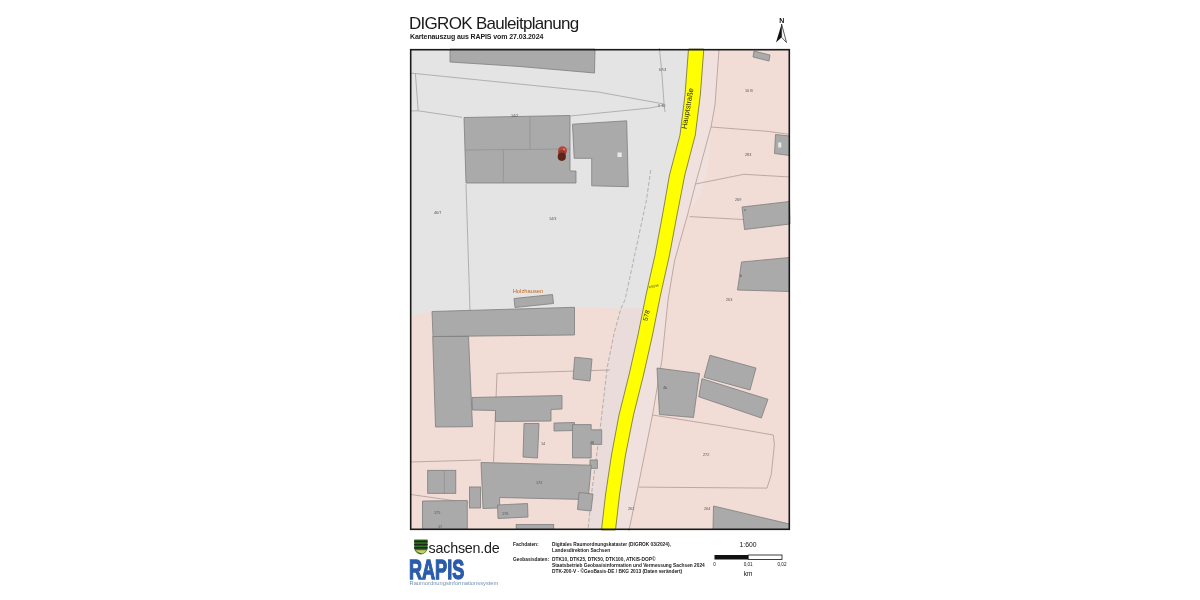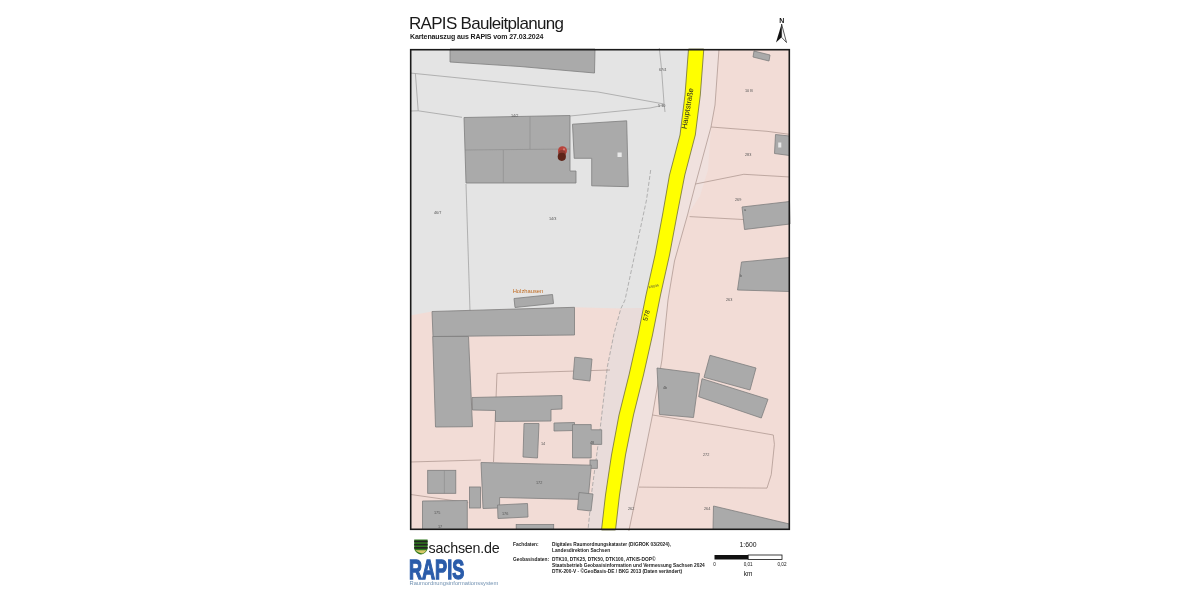--- a/index.html
+++ b/index.html
@@ -2,21 +2,21 @@
 <html><head>
 <meta charset="utf-8">
 <style>
   html,body{margin:0;padding:0;background:#ffffff;width:1200px;height:600px;overflow:hidden;}
   body{font-family:"Liberation Sans", sans-serif;position:relative;}
   .abs{position:absolute;}
 </style>
 </head>
 <body>
 
-<div class="abs" style="left:409px;top:13.5px;font-size:17px;color:#1a1a1a;letter-spacing:-0.7px;">RAPIS Bauleitplanung</div>
+<div class="abs" style="left:409px;top:13.5px;font-size:17px;color:#1a1a1a;letter-spacing:-0.7px;">DIGROK Bauleitplanung</div>
 
 <div class="abs" style="left:410px;top:33.3px;font-size:7px;font-weight:bold;color:#1a1a1a;letter-spacing:-0.1px;">Kartenauszug aus RAPIS vom 27.03.2024</div>
 
 <svg class="abs" style="left:770px;top:12px;" width="26" height="36" viewBox="0 0 26 36">
   <text x="11.8" y="11" font-size="7" font-weight="bold" fill="#111" text-anchor="middle" font-family="Liberation Sans">N</text>
   <path d="M11.6,12.1 L6,30.5 L11.6,25.3 Z" fill="#111"></path>
   <path d="M11.6,12.1 L16.5,30.5 L11.6,25.3 Z" fill="#ffffff" stroke="#111" stroke-width="0.7"></path>
 </svg>
 
 <svg class="abs" style="left:409px;top:48px;" width="382" height="483" viewBox="409 48 382 483">

